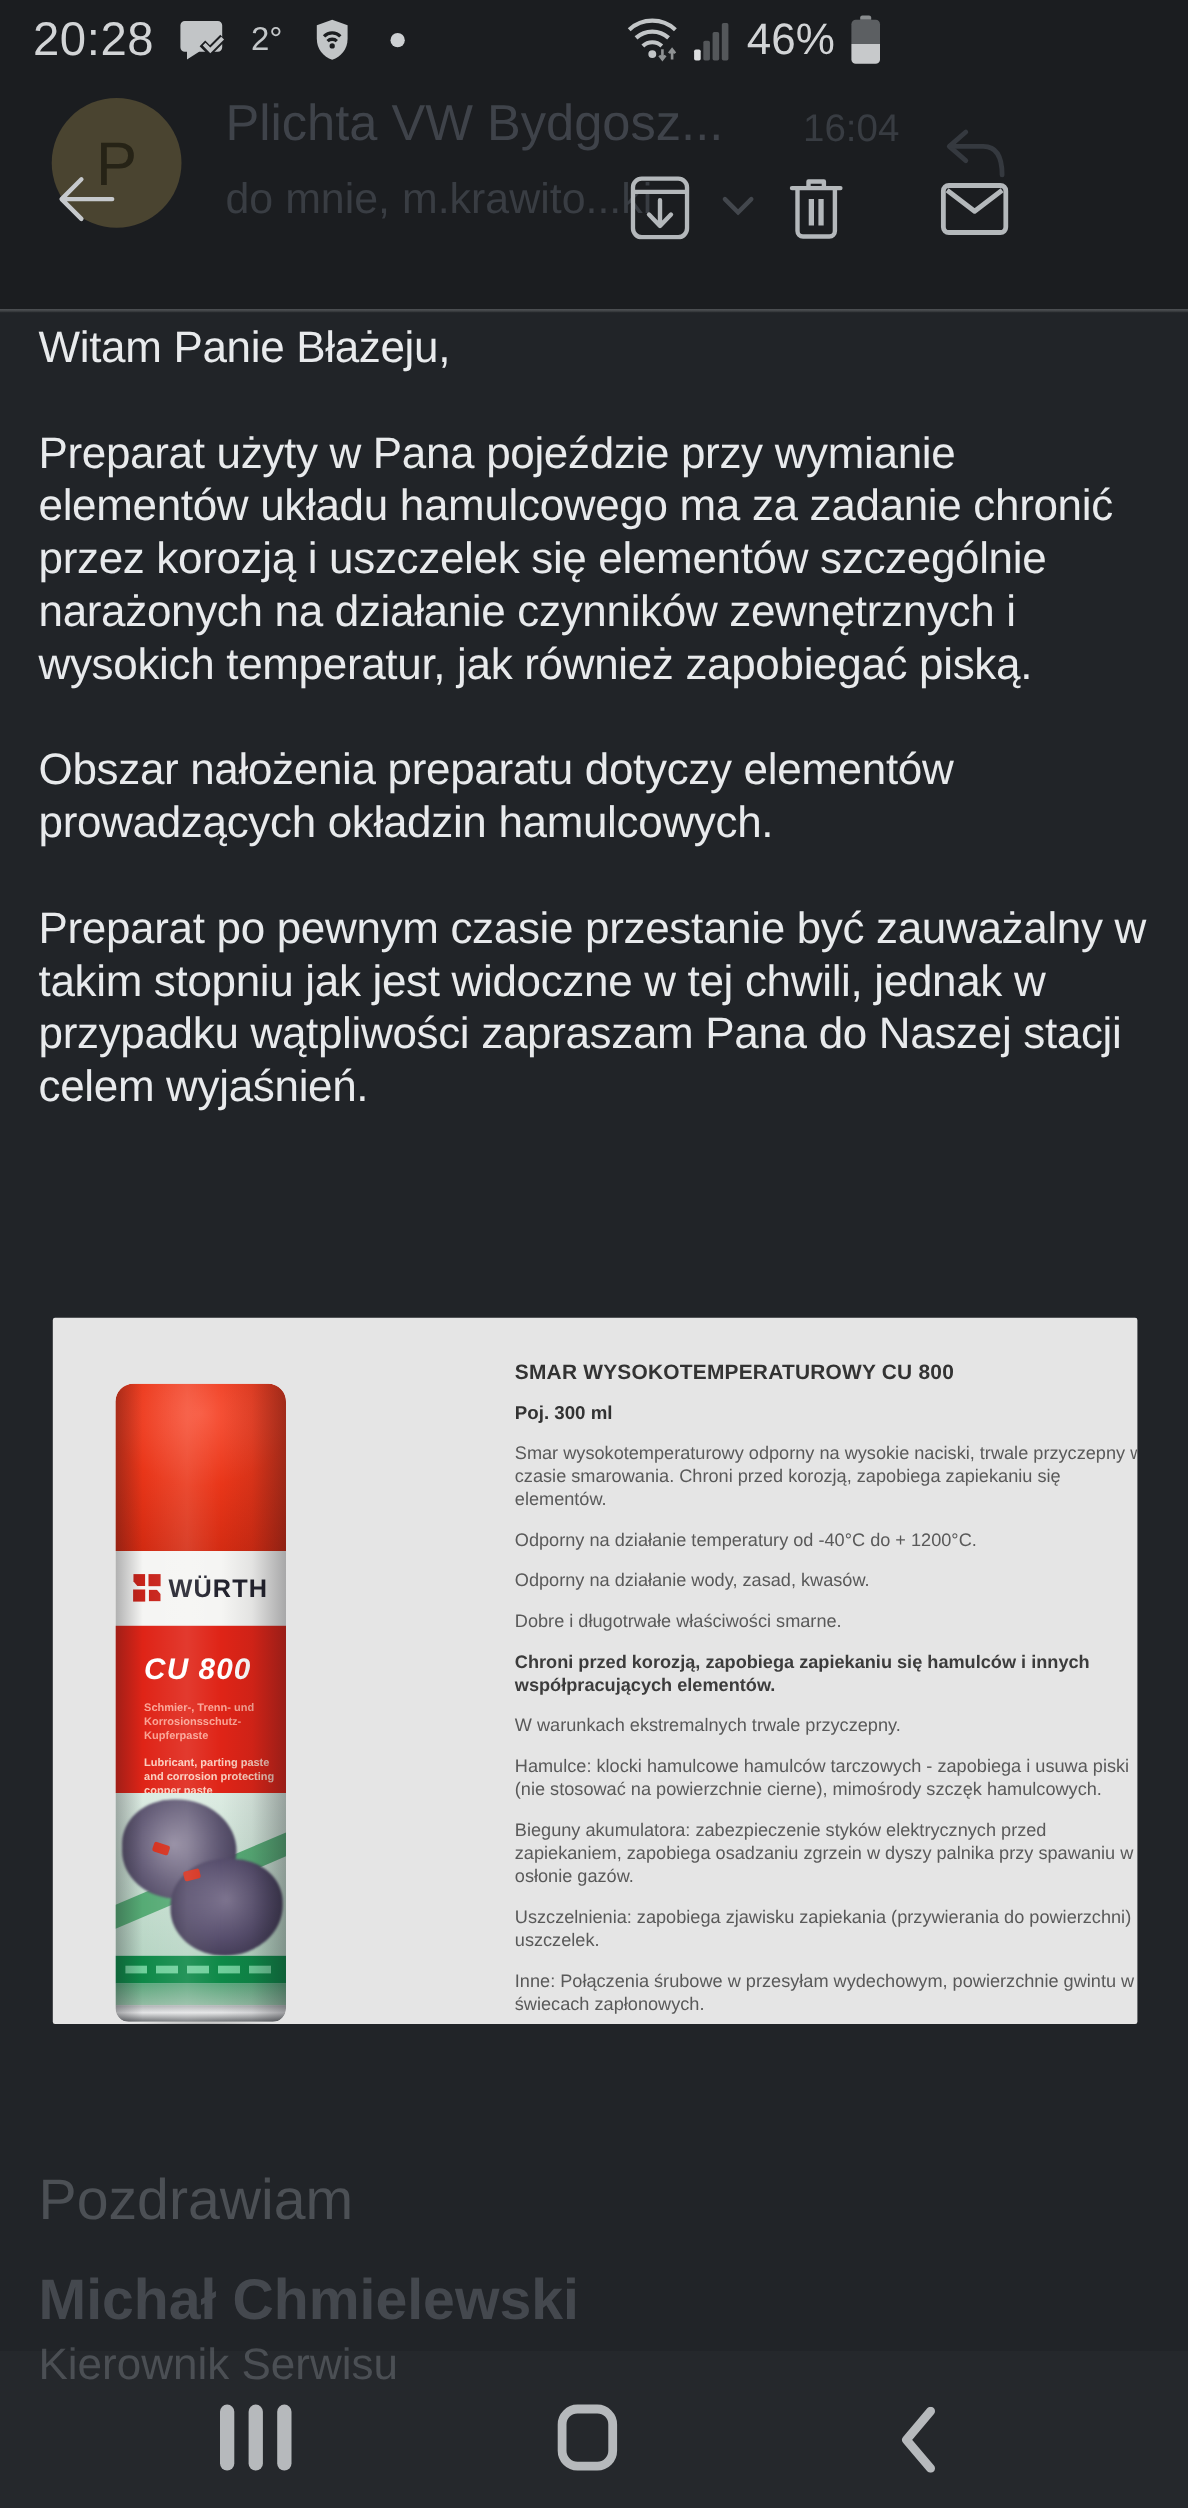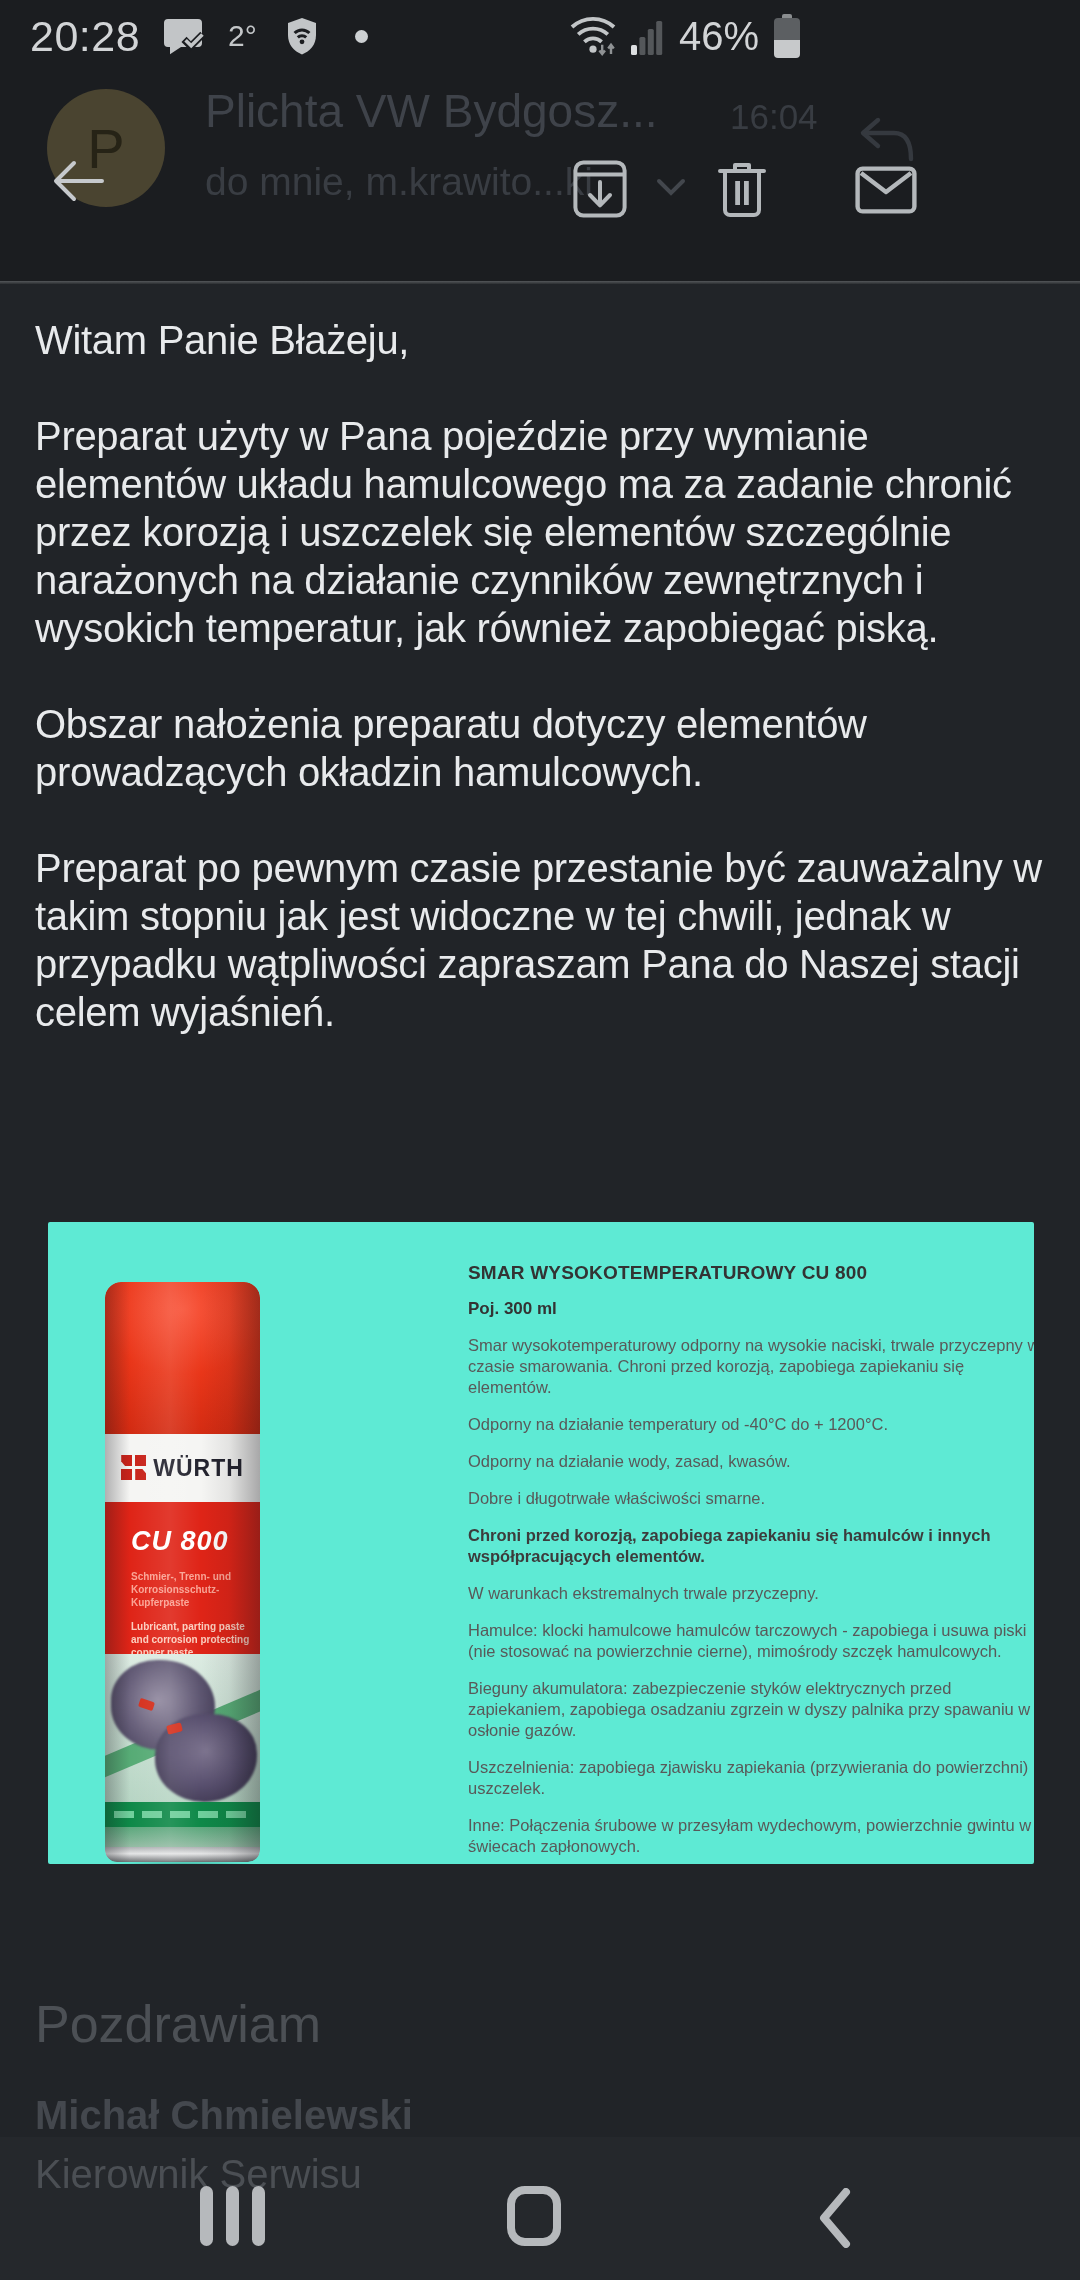--- a/index.html
+++ b/index.html
@@ -35,26 +35,26 @@
   .dot.dim{background:#3a3e44;}
   .dot.bright{background:#a7abaf;}
 
   
   .ic{position:absolute;}
   .divider{position:absolute;top:281px;left:0;width:1080px;height:3px;
     background:linear-gradient(180deg,#54575a,#2c2f32);}
 
   
   .email-body{position:absolute;top:284px;left:0;width:1080px;height:1996px;
-    padding:32px 35px 0;box-sizing:border-box;overflow:hidden;}
+    padding:8px 35px 0;box-sizing:border-box;overflow:hidden;}
   .body-par{font-size:40px;line-height:48px;color:#e8eaec;margin:0 0 48px;letter-spacing:-.3px;}
 
   
   .product-card{position:relative;margin:186px 0 0 13px;width:986px;height:642px;
-    background:#5eead4;overflow:hidden;border-radius:2px;}
+    background:#e5e5e5;overflow:hidden;border-radius:2px;}
   .can-wrap{position:absolute;left:57px;top:60px;width:155px;height:580px;
     border-radius:16px 16px 12px 12px;overflow:hidden;}
   .can-cap{height:152px;border-radius:16px 16px 0 0;
     background:radial-gradient(120% 95% at 50% 18%,#f8563c 0%,#e93619 45%,#cd2810 100%);}
   .can-white{height:68px;background:#f5f5f3;display:flex;align-items:center;justify-content:center;gap:7px;}
   .wmark{width:25px;height:26px;display:grid;grid-template-columns:11px 11px;
     grid-template-rows:11px 11px;gap:3px;}
   .wmark i{background:#c8231a;display:block;}
   .wmark i:nth-child(1){clip-path:polygon(0 0,100% 0,100% 100%,35% 100%,0 60%);}
   .wmark i:nth-child(4){clip-path:polygon(0 0,65% 0,100% 40%,100% 100%,0 100%);}
@@ -88,21 +88,21 @@
   .can-shadow{position:absolute;left:34px;top:637px;width:204px;height:13px;border-radius:50%;
     background:radial-gradient(50% 50%,rgba(0,0,0,.30),rgba(0,0,0,0) 72%);}
   .desc{position:absolute;left:420px;top:40px;width:578px;filter:blur(.3px);}
   .desc-title{font-size:19px;font-weight:bold;color:#333;margin:0 0 15px;letter-spacing:.2px;}
   .desc-vol{font-size:17px;font-weight:bold;color:#333;margin:0 0 15px;}
   .desc-par{font-size:16.5px;line-height:21px;color:#595959;margin:16px 0 11px;}
   .desc-par.bold{font-weight:bold;color:#3c3c3c;}
 
   
   .sig-closing{font-size:52px;color:#4c5055;margin:130px 0 0;}
-  .sig-name{font-size:40px;line-height:50px;font-weight:bold;color:#44484e;margin:36px 0 0;}
+  .sig-name{font-size:52px;line-height:50px;font-weight:bold;color:#44484e;margin:36px 0 0;}
   .sig-role{font-size:40px;color:#484c51;margin:12px 0 0;}
 
   
   .nav-scrim{position:absolute;left:0;top:2137px;width:1080px;height:143px;
     background:rgba(255,255,255,.018);z-index:5;}
   .nav-btn{position:absolute;z-index:6;}
   .nav-recents{left:200px;top:2186px;display:flex;gap:13px;}
   .nav-recents i{display:block;width:13px;height:60px;border-radius:7px;background:#b6b9bc;}
   .nav-home{left:507px;top:2186px;width:54px;height:60px;box-sizing:border-box;
     border:8px solid #b6b9bc;border-radius:18px;}

